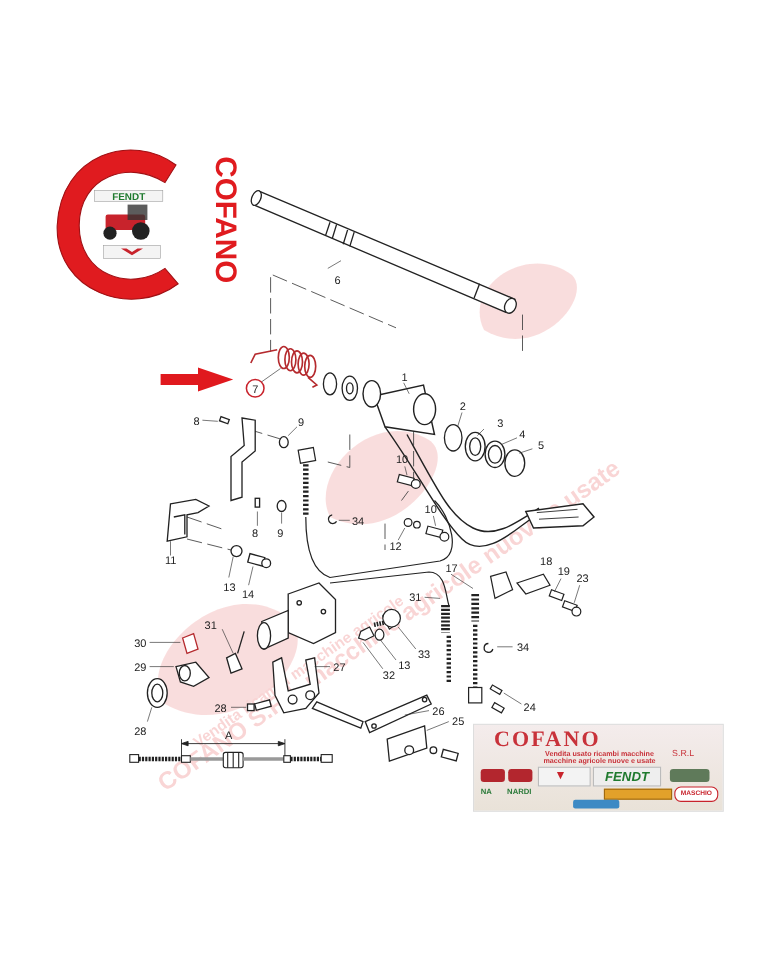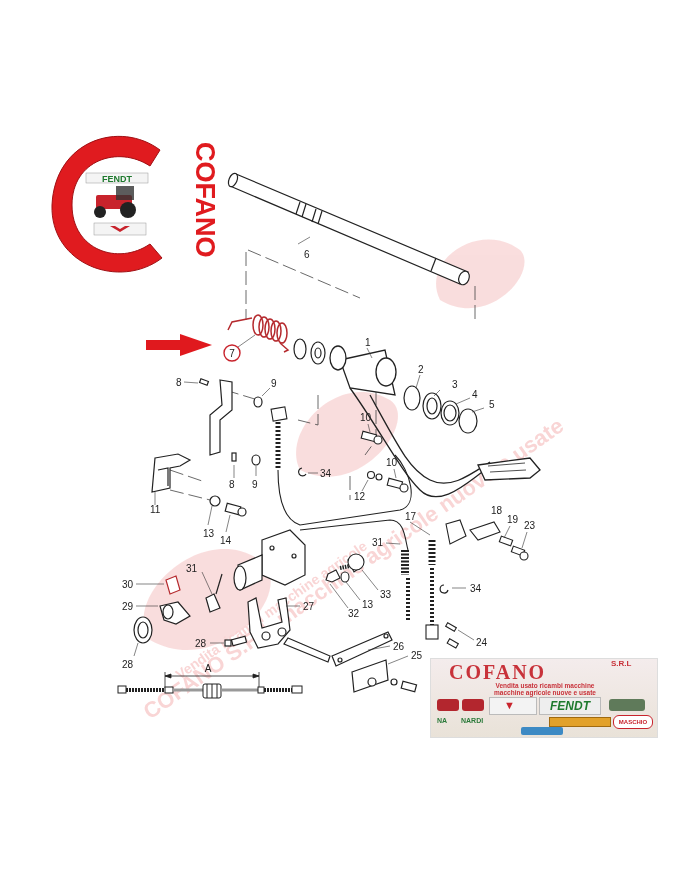--- a/index.html
+++ b/index.html
@@ -2,21 +2,21 @@
 <html><head>
   <meta charset="utf-8">
   <style>
     html, body { margin:0; padding:0; background:#ffffff; }
     body { width:700px; height:869px; position:relative; overflow:hidden; font-family:"Liberation Sans", sans-serif; }
     #stage { position:absolute; left:0; top:0; width:700px; height:869px; }
     .callout { font-family:"Liberation Sans", sans-serif; font-size:10px; fill:#222; }
     .logo-text { font-family:"Liberation Sans", sans-serif; font-weight:bold; }
     .banner { position:absolute; left:430px; top:658px; width:226px; height:78px; background:linear-gradient(#f4ecec,#e9e2d8); border:1px solid #ddd; overflow:hidden; }
     .banner .title { position:absolute; left:18px; top:2px; font-family:"Liberation Serif", serif; font-weight:bold; font-size:20px; color:#c8323a; letter-spacing:2px; }
-    .banner .srl { position:absolute; left:180px; top:0; font-size:8px; font-weight:bold; color:#c8323a; }
+    .banner .srl { position:absolute; left:180px; top:21px; font-size:8px; font-weight:normal; color:#c8323a; }
     .banner .sub { position:absolute; left:6px; width:216px; text-align:center; font-size:6.5px; font-weight:bold; color:#c8323a; line-height:7px; }
     .banner .b-fendt { position:absolute; left:108px; top:38px; width:60px; height:16px; background:#eee; border:1px solid #bbb; font-size:12px; font-weight:bold; color:#1f7a2e; text-align:center; line-height:16px; font-style:italic; }
     .banner .b-mf { position:absolute; left:58px; top:38px; width:46px; height:16px; background:#f3f3f3; border:1px solid #bbb; }
     .banner .b-mf span{ position:absolute; left:14px; top:1px; color:#c8232c; font-size:11px; }
     .banner .tr { position:absolute; top:40px; width:22px; height:12px; background:#b3262e; border-radius:3px; }
     .banner .tr2 { position:absolute; left:178px; top:40px; width:36px; height:12px; background:#5f7a5a; border-radius:3px; }
     .banner .nardi { position:absolute; top:58px; font-size:7px; font-weight:bold; color:#2b7a3a; }
     .banner .mellow { position:absolute; left:118px; top:58px; width:60px; height:8px; background:#e2a12a; border:1px solid #a06a10; font-size:5px; color:#7a1a10; text-align:center; line-height:8px; }
     .banner .maschio { position:absolute; left:182px; top:56px; width:38px; height:12px; background:#fff; border:1px solid #c8232c; border-radius:6px; font-size:6px; font-weight:bold; color:#c8232c; text-align:center; line-height:12px; }
     .banner .blue { position:absolute; left:90px; top:68px; width:42px; height:8px; background:#3d8ac4; border-radius:2px; font-size:5px; color:#fff; text-align:center; line-height:8px; }

